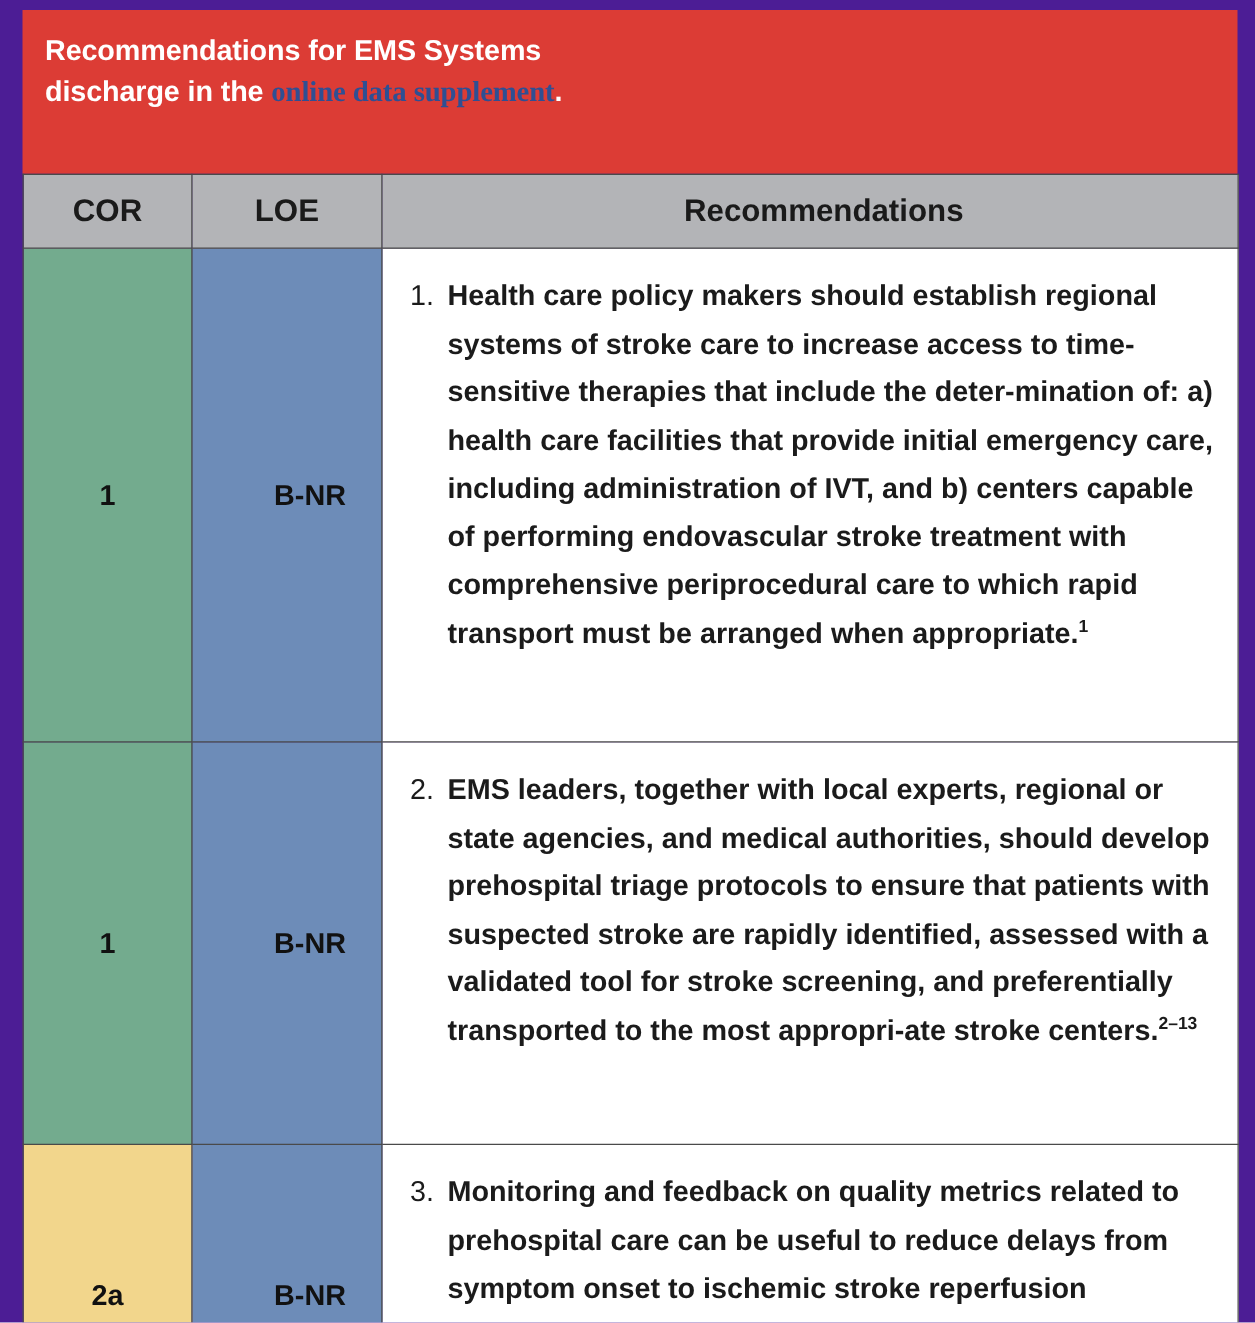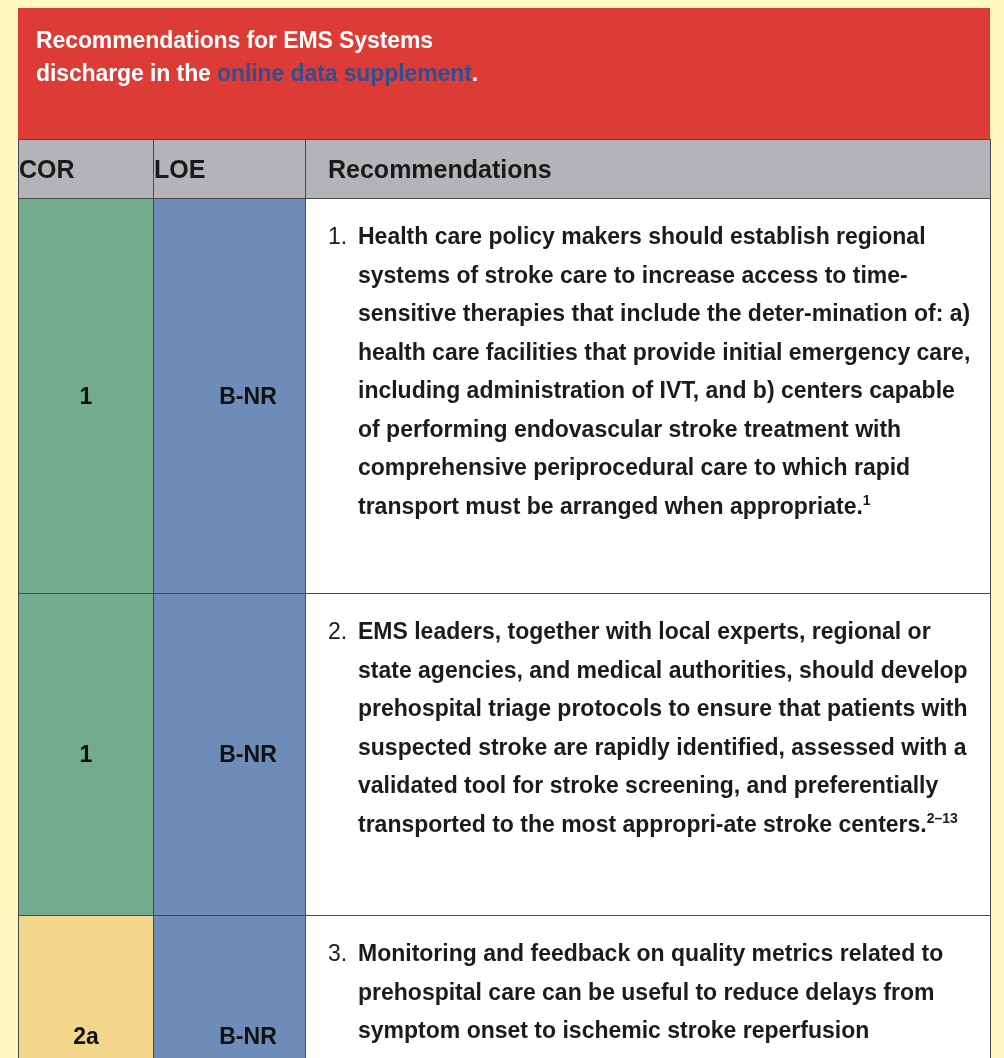--- a/index.html
+++ b/index.html
@@ -12,21 +12,21 @@
     height: 1058px;
     font-family: "Liberation Sans", sans-serif;
     -webkit-font-smoothing: antialiased;
   }
 
   #page {
     position: relative;
     width: 1004px;
     height: 1058px;
     overflow: hidden;
-    background: #fef9c3;
+    background: #4c1d95;
   }
 
   
   .banner {
     position: absolute;
     left: 18px;
     top: 8px;
     width: 972px;
     height: 131px;
     background: #dc3c35;
@@ -36,20 +36,21 @@
   .banner-line {
     color: #ffffff;
     font-weight: bold;
     font-size: 23px;
     line-height: 33px;
     letter-spacing: -0.1px;
     white-space: nowrap;
   }
   .banner-line .link {
     color: #2f4f93;
+    font-family: Liberation Serif, serif;
   }
   .banner-line .period {
     color: #ffffff;
   }
 
   
   .table {
     position: absolute;
     left: 18px;
     top: 139px;
@@ -68,24 +69,24 @@
   .col-loe  { width: 152px; }
   .col-rec  { width: 685px; }
 
   
   thead th {
     background: #b3b4b7;
     height: 58px;
     font-size: 25px;
     font-weight: bold;
     color: #1a1a1a;
-    text-align: left;
+    text-align: center;
   }
   thead th.rec-head {
-    text-align: left;
+    text-align: center;
     padding-left: 22px;
   }
 
   
   td.cor, td.loe {
     text-align: center;
     font-size: 23px;
     font-weight: bold;
     color: #111111;
   }

